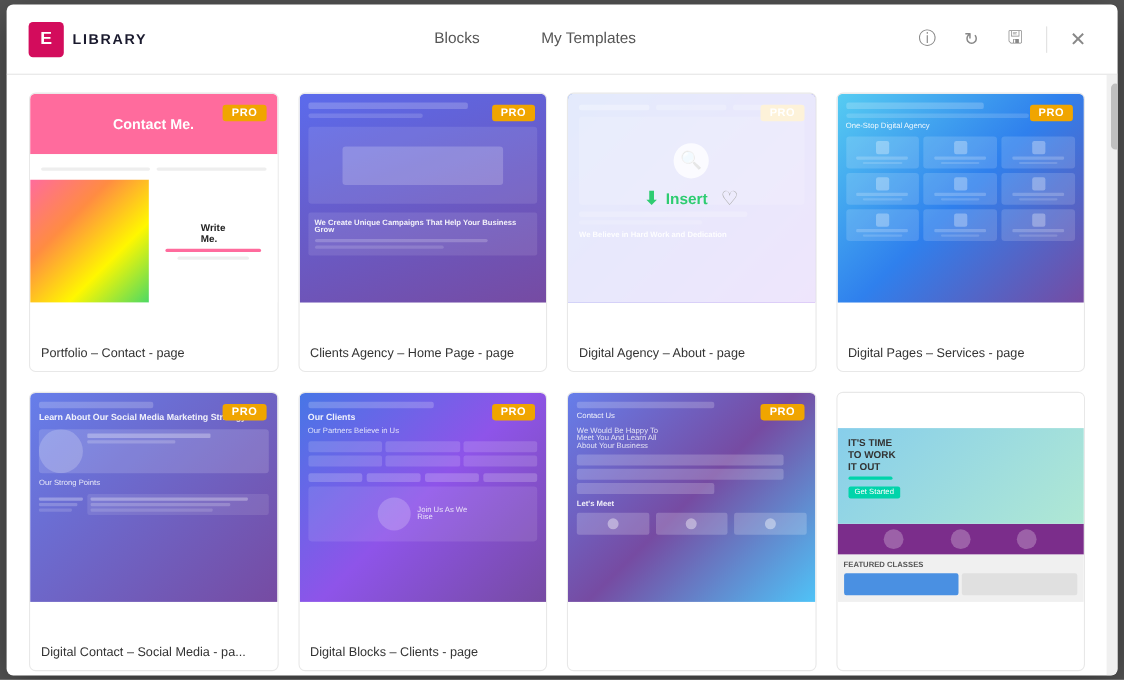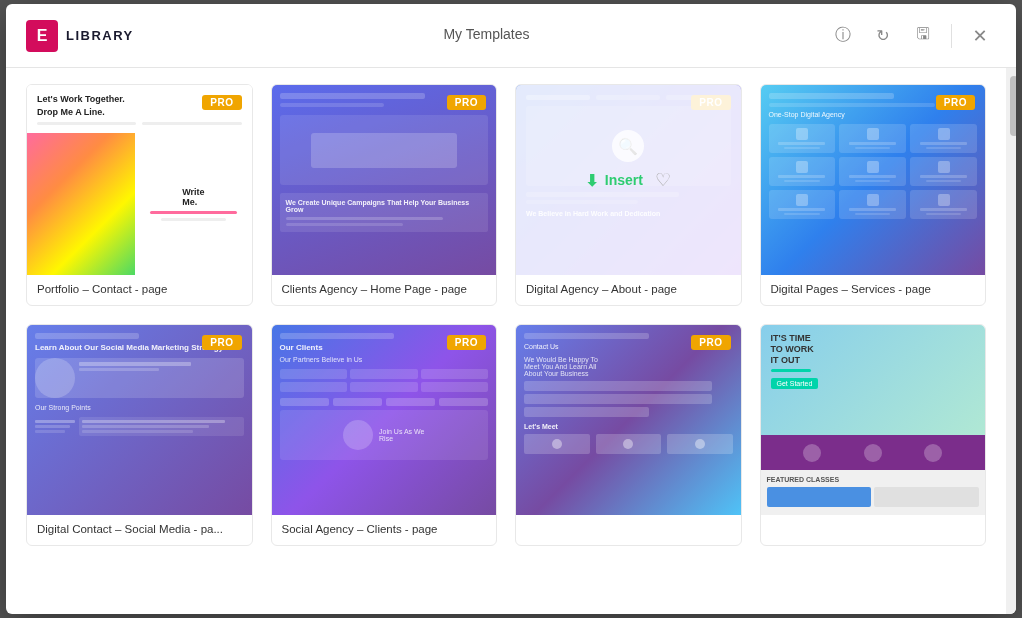--- a/index.html
+++ b/index.html
@@ -193,20 +193,21 @@
       font-size: 18px;
       color: #aaa;
     }
     .card-label {
       padding: 8px 10px 10px;
       font-size: 11.5px;
       color: #333;
       white-space: nowrap;
       overflow: hidden;
       text-overflow: ellipsis;
+      margin-top: 32px;
     }
     .scrollbar-area {
       width: 10px;
       background: #f0f0f0;
       display: flex;
       flex-direction: column;
       padding: 4px;
     }
     .scrollbar-thumb {
       background: #c0c0c0;
@@ -223,20 +224,21 @@
 
   <div class="modal-header">
     <div class="logo-area">
       <div class="logo-icon">
         <span>E</span>
       </div>
       <span class="logo-text">LIBRARY</span>
     </div>
 
     <div class="tabs-area">
+      <div class="tab-item">Blocks</div>
       <div class="tab-item">My Templates</div>
     </div>
 
     <div class="header-actions">
       <button class="action-btn" title="Info">
         <span>ⓘ</span>
       </button>
       <button class="action-btn" title="Refresh">
         <span>↻</span>
       </button>
@@ -249,22 +251,24 @@
       </button>
     </div>
   </div>
 
   <div class="modal-body">
     <div class="content-area">
       <div class="grid" id="templates-grid">
       <div class="card">
             <div class="card-thumb">
               <div style="width: 100%; height: 100%; background: rgb(255, 255, 255); display: flex; flex-direction: column;">
+      <div style="background:#ff6b9d;height:55px;display:flex;align-items:center;justify-content:center;">
+        <span style="color:white;font-weight:700;font-size:13px;">Contact Me.</span>
+      </div>
       <div style="padding:8px 10px;background:#fff;">
-        <div style="font-size:9px;color:#222;font-weight:700;line-height:1.4;">Let's Work Together.<br>Drop Me A Line.</div>
         <div style="display:flex;gap:6px;margin-top:4px;">
           <div style="flex:1;height:3px;background:#eee;border-radius:2px;"></div>
           <div style="flex:1;height:3px;background:#eee;border-radius:2px;"></div>
         </div>
       </div>
       <div style="display:flex;flex:1;overflow:hidden;">
         <div style="background:linear-gradient(135deg,#ff6b9d,#ff8c42,#fff700,#4cd964);flex:1;"></div>
         <div style="flex:1;background:#fff;display:flex;align-items:center;justify-content:center;flex-direction:column;gap:4px;padding:4px;">
           <span style="font-size:9px;font-weight:900;color:#222;">Write<br>Me.</span>
           <div style="width:80%;height:3px;background:#ff6b9d;border-radius:2px;"></div>
@@ -452,21 +456,21 @@
                     <div style="flex:1;background:rgba(255,255,255,0.2);height:8px;border-radius:2px;"></div>
         </div>
         <div style="background:rgba(255,255,255,0.1);height:50px;border-radius:3px;overflow:hidden;display:flex;align-items:center;justify-content:center;">
           <div style="background:rgba(255,255,255,0.2);width:30px;height:30px;border-radius:50%;"></div>
           <div style="margin-left:6px;font-size:7px;color:rgba(255,255,255,0.8);">Join Us As We<br>Rise</div>
         </div>
       </div>
     </div>
               <div class="pro-badge">PRO</div>
             </div>
-            <div class="card-label">Social Agency – Clients - page</div>
+            <div class="card-label">Digital Blocks – Clients - page</div>
           </div>
           <div class="card">
             <div class="card-thumb">
               <div style="width: 100%; height: 100%; background: linear-gradient(135deg, rgb(102, 126, 234), rgb(118, 75, 162), rgb(79, 195, 247));">
       <div style="padding:8px;">
         <div style="background:rgba(255,255,255,0.2);height:6px;width:60%;border-radius:2px;margin-bottom:4px;"></div>
         <div style="font-size:7px;color:rgba(255,255,255,0.9);margin-bottom:6px;">Contact Us</div>
         <div style="font-size:7px;color:rgba(255,255,255,0.8);margin-bottom:4px;">We Would Be Happy To<br>Meet You And Learn All<br>About Your Business</div>
         <div style="display:flex;flex-direction:column;gap:3px;margin-bottom:6px;">
           <div style="background:rgba(255,255,255,0.2);height:10px;border-radius:2px;width:90%;"></div>
@@ -486,21 +490,21 @@
                     </div>
         </div>
       </div>
     </div>
               <div class="pro-badge">PRO</div>
             </div>
           </div>
           <div class="card">
             <div class="card-thumb">
               <div style="width: 100%; height: 100%; background: rgb(255, 255, 255); display: flex; flex-direction: column;">
-      <div style="background:linear-gradient(135deg,#87ceeb,#b0e8d4);height:110px;position:relative;overflow:hidden;">
+      <div style="background:linear-gradient(135deg,#87ceeb,#b0e8d4);height:110px;position:relative;overflow:hidden;margin-top:32px;">
         <div style="position:absolute;top:8px;left:10px;">
           <div style="font-size:9px;font-weight:900;color:#333;line-height:1.2;">IT'S TIME<br>TO WORK<br>IT OUT</div>
           <div style="width:40px;height:3px;background:#00d4aa;margin-top:4px;border-radius:2px;"></div>
           <div style="background:#00d4aa;color:white;font-size:7px;padding:2px 6px;border-radius:2px;margin-top:4px;display:inline-block;">Get Started</div>
         </div>
       </div>
       <div style="background:#7b2d8b;height:35px;display:flex;align-items:center;justify-content:space-evenly;">
         <div style="width:18px;height:18px;border-radius:50%;background:rgba(255,255,255,0.25);"></div>
         <div style="width:18px;height:18px;border-radius:50%;background:rgba(255,255,255,0.25);"></div>
         <div style="width:18px;height:18px;border-radius:50%;background:rgba(255,255,255,0.25);"></div>

